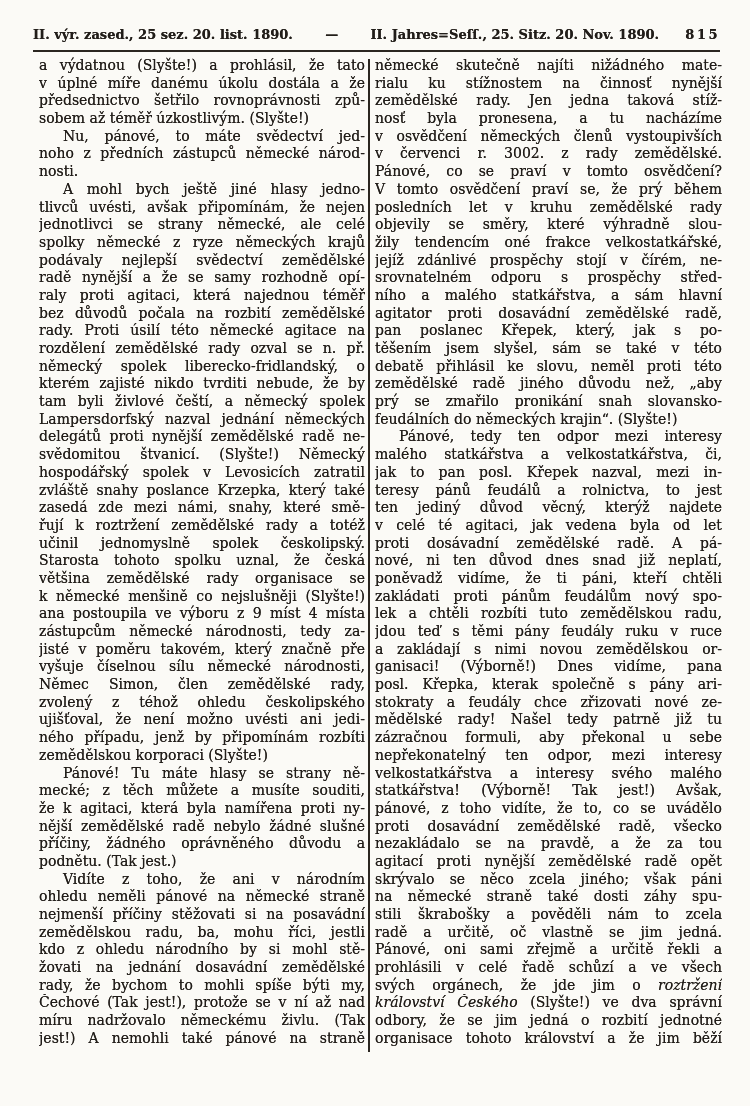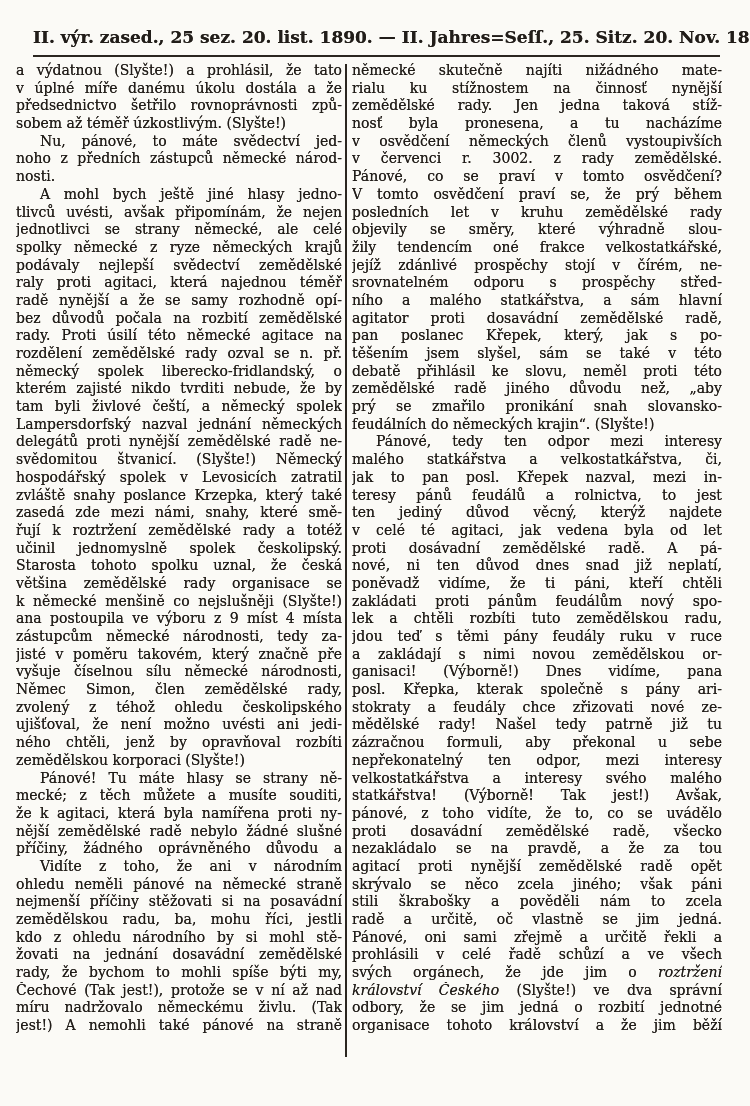--- a/index.html
+++ b/index.html
@@ -19,33 +19,33 @@
   }
 
   
   .page-header {
     display: flex;
     justify-content: space-between;
     align-items: center;
     margin: 0 30px 0 33px;
     padding: 27px 0 8px 0;
     border-bottom: 2px solid #2b2620;
-    font-size: 17px;
+    font-size: 13px;
     font-weight: bold;
     white-space: nowrap;
   }
   .page-header .h-dash { padding: 0 6px; }
   .page-header .h-num { letter-spacing: 2.5px; }
 
   
   .text-columns {
     display: flex;
     align-items: flex-start;
     margin-top: 5px;
-    padding: 0 28px 0 16px;
+    padding: 0 28px 0 39px;
   }
   .col {
     font-size: 14px;
     line-height: 17.7px;
     text-align: justify;
   }
   .col-left { width: 326px; }
   .col-divider {
     width: 2px;
     height: 993px;
@@ -85,22 +85,22 @@
         <div class="line">předsednictvo šetřilo rovnoprávnosti způ-</div>
         <div class="line end">sobem až téměř úzkostlivým. (Slyšte!)</div>
         <div class="line indent">Nu, pánové, to máte svědectví jed-</div>
         <div class="line">noho z předních zástupců německé národ-</div>
         <div class="line end">nosti.</div>
         <div class="line indent">A mohl bych ještě jiné hlasy jedno-</div>
         <div class="line">tlivců uvésti, avšak připomínám, že nejen</div>
         <div class="line">jednotlivci se strany německé, ale celé</div>
         <div class="line">spolky německé z ryze německých krajů</div>
         <div class="line">podávaly nejlepší svědectví zemědělské</div>
+        <div class="line">radě nynější a že se samy rozhodně opí-</div>
         <div class="line">raly proti agitaci, která najednou téměř</div>
-        <div class="line">radě nynější a že se samy rozhodně opí-</div>
         <div class="line">bez důvodů počala na rozbití zemědělské</div>
         <div class="line">rady. Proti úsilí této německé agitace na</div>
         <div class="line">rozdělení zemědělské rady ozval se n. př.</div>
         <div class="line">německý spolek liberecko-fridlandský, o</div>
         <div class="line">kterém zajisté nikdo tvrditi nebude, že by</div>
         <div class="line">tam byli živlové čeští, a německý spolek</div>
         <div class="line">Lampersdorfský nazval jednání německých</div>
         <div class="line">delegátů proti nynější zemědělské radě ne-</div>
         <div class="line">svědomitou štvanicí. (Slyšte!) Německý</div>
         <div class="line">hospodářský spolek v Levosicích zatratil</div>
@@ -111,27 +111,28 @@
         <div class="line">Starosta tohoto spolku uznal, že česká</div>
         <div class="line">většina zemědělské rady organisace se</div>
         <div class="line">k německé menšině co nejslušněji (Slyšte!)</div>
         <div class="line">ana postoupila ve výboru z 9 míst 4 místa</div>
         <div class="line">zástupcům německé národnosti, tedy za-</div>
         <div class="line">jisté v poměru takovém, který značně pře</div>
         <div class="line">vyšuje číselnou sílu německé národnosti,</div>
         <div class="line">Němec Simon, člen zemědělské rady,</div>
         <div class="line">zvolený z téhož ohledu českolipského</div>
         <div class="line">ujišťoval, že není možno uvésti ani jedi-</div>
-        <div class="line">ného chtěli, jenž by opravňoval rozbíti</div>
+        <div class="line">ného případu, jenž by připomínám rozbíti</div>
         <div class="line end">zemědělskou korporaci (Slyšte!)</div>
         <div class="line indent">Pánové! Tu máte hlasy se strany ně-</div>
         <div class="line">mecké; z těch můžete a musíte souditi,</div>
         <div class="line">že k agitaci, která byla namířena proti ny-</div>
         <div class="line">nější zemědělské radě nebylo žádné slušné</div>
         <div class="line">příčiny, žádného oprávněného důvodu a</div>
+        <div class="line end">podnětu. (Tak jest.)</div>
         <div class="line indent">Vidíte z toho, že ani v národním</div>
         <div class="line">ohledu neměli pánové na německé straně</div>
         <div class="line">nejmenší příčiny stěžovati si na posavádní</div>
         <div class="line">zemědělskou radu, ba, mohu říci, jestli</div>
         <div class="line">kdo z ohledu národního by si mohl stě-</div>
         <div class="line">žovati na jednání dosavádní zemědělské</div>
         <div class="line">rady, že bychom to mohli spíše býti my,</div>
         <div class="line">Čechové (Tak jest!), protože se v ní až nad</div>
         <div class="line">míru nadržovalo německému živlu. (Tak</div>
         <div class="line">jest!) A nemohli také pánové na straně</div>
@@ -178,20 +179,21 @@
         <div class="line">mědělské rady! Našel tedy patrně již tu</div>
         <div class="line">zázračnou formuli, aby překonal u sebe</div>
         <div class="line">nepřekonatelný ten odpor, mezi interesy</div>
         <div class="line">velkostatkářstva a interesy svého malého</div>
         <div class="line">statkářstva! (Výborně! Tak jest!) Avšak,</div>
         <div class="line">pánové, z toho vidíte, že to, co se uvádělo</div>
         <div class="line">proti dosavádní zemědělské radě, všecko</div>
         <div class="line">nezakládalo se na pravdě, a že za tou</div>
         <div class="line">agitací proti nynější zemědělské radě opět</div>
         <div class="line">skrývalo se něco zcela jiného; však páni</div>
+        <div class="line">na německé straně také dosti záhy spu-</div>
         <div class="line">stili škrabošky a pověděli nám to zcela</div>
         <div class="line">radě a určitě, oč vlastně se jim jedná.</div>
         <div class="line">Pánové, oni sami zřejmě a určitě řekli a</div>
         <div class="line">prohlásili v celé řadě schůzí a ve všech</div>
         <div class="line">svých orgánech, že jde jim o <i>roztržení</i></div>
         <div class="line"><i>království Českého</i> (Slyšte!) ve dva správní</div>
         <div class="line">odbory, že se jim jedná o rozbití jednotné</div>
         <div class="line">organisace tohoto království a že jim běží</div>
       </div>
   </div>

